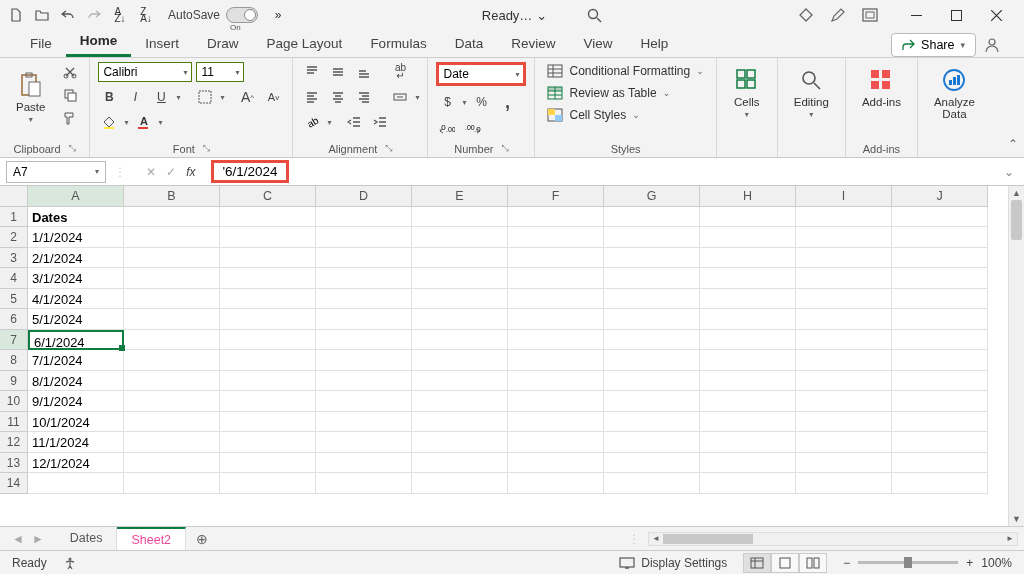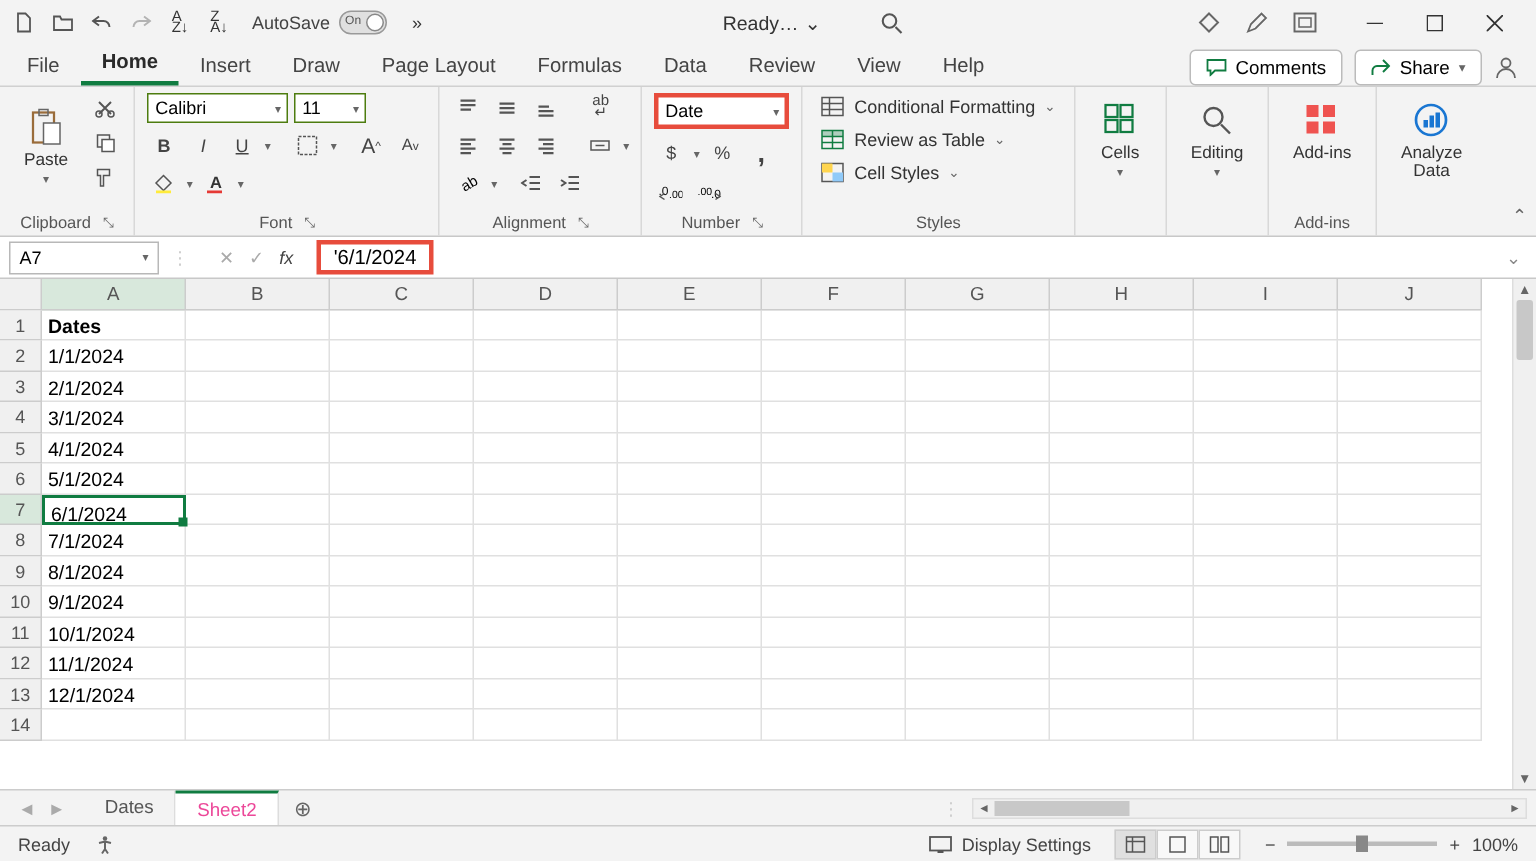--- a/index.html
+++ b/index.html
@@ -4,31 +4,31 @@
   <style>
     * { box-sizing: border-box; margin: 0; padding: 0; }
     body { font-family: "Segoe UI", Arial, sans-serif; font-size: 12px; background: #fff; width: 1024px; height: 574px; overflow: hidden; display: flex; flex-direction: column; }
     
     
     .titlebar { background: #f3f3f3; height: 30px; display: flex; align-items: center; padding: 0 8px; gap: 6px; }
     .titlebar .qat-icon { width: 16px; height: 16px; display: flex; align-items: center; justify-content: center; color: #333; }
     .titlebar .qat-group { display: flex; gap: 10px; align-items: center; }
     .titlebar .autosave { display: flex; align-items: center; gap: 6px; margin-left: 8px; font-size: 12px; color: #444; }
     .titlebar .toggle { width: 32px; height: 16px; background: #e0e0e0; border-radius: 8px; border: 1px solid #999; position: relative; }
-    .titlebar .toggle-on { position: absolute; left: 3px; top: 1px; font-size: 8px; color: #555; }
+    .titlebar .toggle-on { position: absolute; left: 3px; top: 15px; font-size: 8px; color: #555; }
     .titlebar .toggle-knob { position: absolute; right: 1px; top: 1px; width: 12px; height: 12px; background: #fff; border: 1px solid #888; border-radius: 50%; }
     .titlebar .center { flex: 1; display: flex; justify-content: center; gap: 40px; align-items: center; }
     .titlebar .doc-name { font-size: 13px; color: #333; display: flex; align-items: center; gap: 4px; }
     .titlebar .search-icon-wrap { color: #555; }
     .titlebar .right-icons { display: flex; gap: 16px; align-items: center; }
     .titlebar .win-controls { display: flex; gap: 0; margin-left: 12px; }
     .titlebar .win-btn { width: 40px; height: 28px; display: flex; align-items: center; justify-content: center; color: #333; }
     
     
-    .ribbon-tabs { background: #f3f3f3; height: 28px; display: flex; align-items: flex-end; padding: 0 4px; gap: 0; border-bottom: 1px solid #d0d0d0; }
+    .ribbon-tabs { background: #f3f3f3; height: 28px; display: flex; align-items: flex-end; padding: 0 16px; gap: 0; border-bottom: 1px solid #d0d0d0; }
     .ribbon-tabs .tab { padding: 6px 14px; font-size: 13.5px; color: #444; cursor: pointer; }
     .ribbon-tabs .tab.active { font-weight: 600; border-bottom: 3px solid #107c41; color: #2a2a2a; }
     .ribbon-tabs .spacer { flex: 1; }
     .ribbon-tabs .btn-outline { border: 1px solid #bbb; border-radius: 4px; padding: 4px 10px; font-size: 12.5px; display: flex; align-items: center; gap: 6px; background: #fff; cursor: pointer; }
     .ribbon-tabs .end-icon { padding: 4px 8px; color: #555; }
     
     
     .ribbon { background: #f3f3f3; height: 100px; display: flex; border-bottom: 1px solid #c8c8c8; position: relative; }
     .rgroup { border-right: 1px solid #d8d8d8; padding: 4px 8px 2px 8px; display: flex; flex-direction: column; justify-content: space-between; }
     .rgroup .label { text-align: center; font-size: 11px; color: #555; margin-top: 2px; display: flex; justify-content: center; align-items: flex-start; gap: 4px; }
@@ -193,26 +193,20 @@
   <span class="tab active">Home</span>
   <span class="tab">Insert</span>
   <span class="tab">Draw</span>
   <span class="tab">Page Layout</span>
   <span class="tab">Formulas</span>
   <span class="tab">Data</span>
   <span class="tab">Review</span>
   <span class="tab">View</span>
   <span class="tab">Help</span>
   <span class="spacer"></span>
-  <span class="btn-outline">
-    <svg width="14" height="12" viewBox="0 0 14 12">
-        <path d="M1 1h12v7H6l-3 3V8H1z" fill="none" stroke="#107c41" stroke-width="1.2"></path>
-      </svg>
-    <span>Comments</span>
-  </span>
   <span class="btn-outline" style="margin-left:8px">
     <svg width="13" height="13" viewBox="0 0 13 13">
         <path d="M8 1l4 4-4 4M12 5H4a3 3 0 00-3 3v3" fill="none" stroke="#107c41" stroke-width="1.3"></path>
       </svg>
     <span>Share</span>
     <span style="font-size:9px;color:#666">▾</span>
   </span>
   <span class="end-icon">
       <svg width="16" height="16" viewBox="0 0 16 16">
         <circle cx="8" cy="5" r="3" fill="none" stroke="#666" stroke-width="1.2"></circle>

